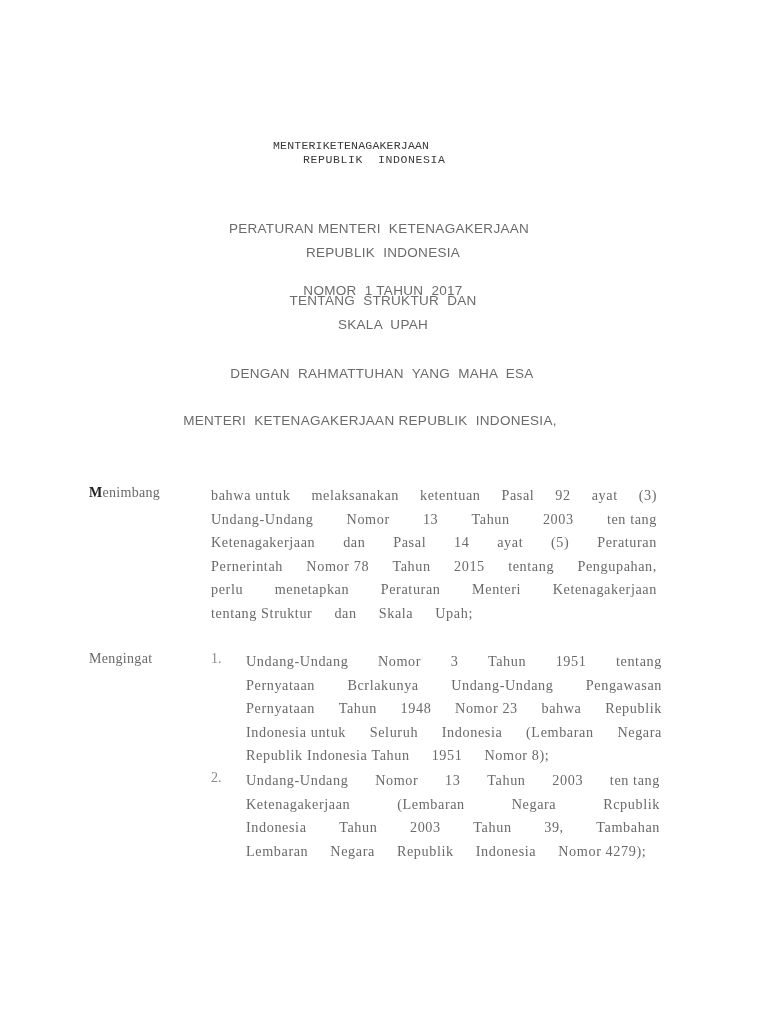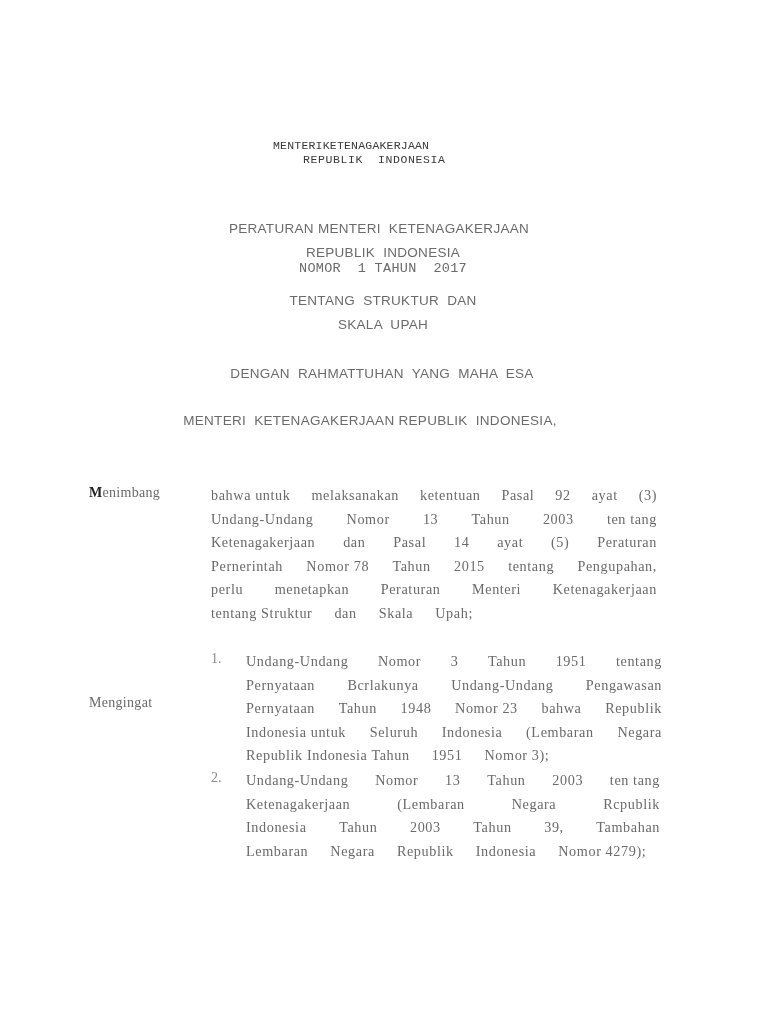--- a/index.html
+++ b/index.html
@@ -65,40 +65,40 @@
       width: 768px;
       text-align: center;
       font-family: "Liberation Sans", "DejaVu Sans", sans-serif;
       font-size: 13.5px;
       color: #6b6b6b;
       letter-spacing: 0.3px;
       white-space: pre;
     }
     #t1 { top: 221px; left: -5px; }
     #t2 { top: 245px; left: -1px; }
-    #t3 { top: 261px; left: -1px; font-family: Liberation Mono, monospace; }
+    #t3 { top: 283px; left: -1px; }
     #t4 { top: 293px; left: -1px; }
     #t5 { top: 317px; left: -1px; }
     #t6 { top: 366px; left: -2px; }
     #t7 { top: 413px; left: -14px; }
 
     .label {
       position: absolute;
       left: 89px;
       font-family: "Liberation Serif", "DejaVu Serif", serif;
       font-size: 14px;
       color: #6a6a6a;
       letter-spacing: 0.3px;
     }
     .label .first-cap {
       color: #222;
       font-weight: bold;
     }
     #lbl-menimbang { top: 485px; }
-    #lbl-mengingat { top: 651px; margin-top: 44px; }
+    #lbl-mengingat { top: 651px; }
 
     .para {
       position: absolute;
       font-family: "Liberation Serif", "DejaVu Serif", serif;
       font-size: 14.2px;
       color: #6a6a6a;
       letter-spacing: 0.6px;
     }
     .para .line {
       height: 23.5px;
@@ -230,21 +230,21 @@
       <div class="line">
         <span>Indonesia untuk</span>
         <span>Seluruh</span>
         <span>Indonesia</span>
         <span>(Lembaran</span>
         <span>Negara</span>
       </div>
       <div class="line last">
         <span>Republik Indonesia Tahun</span>
         <span>1951</span>
-        <span>Nomor 3);</span>
+        <span>Nomor 8);</span>
       </div>
     </div>
 
   <div id="li2-num" class="list-num">2.</div>
   <div id="li2-text" class="para">
       <div class="line">
         <span>Undang-Undang</span>
         <span>Nomor</span>
         <span>13</span>
         <span>Tahun</span>

